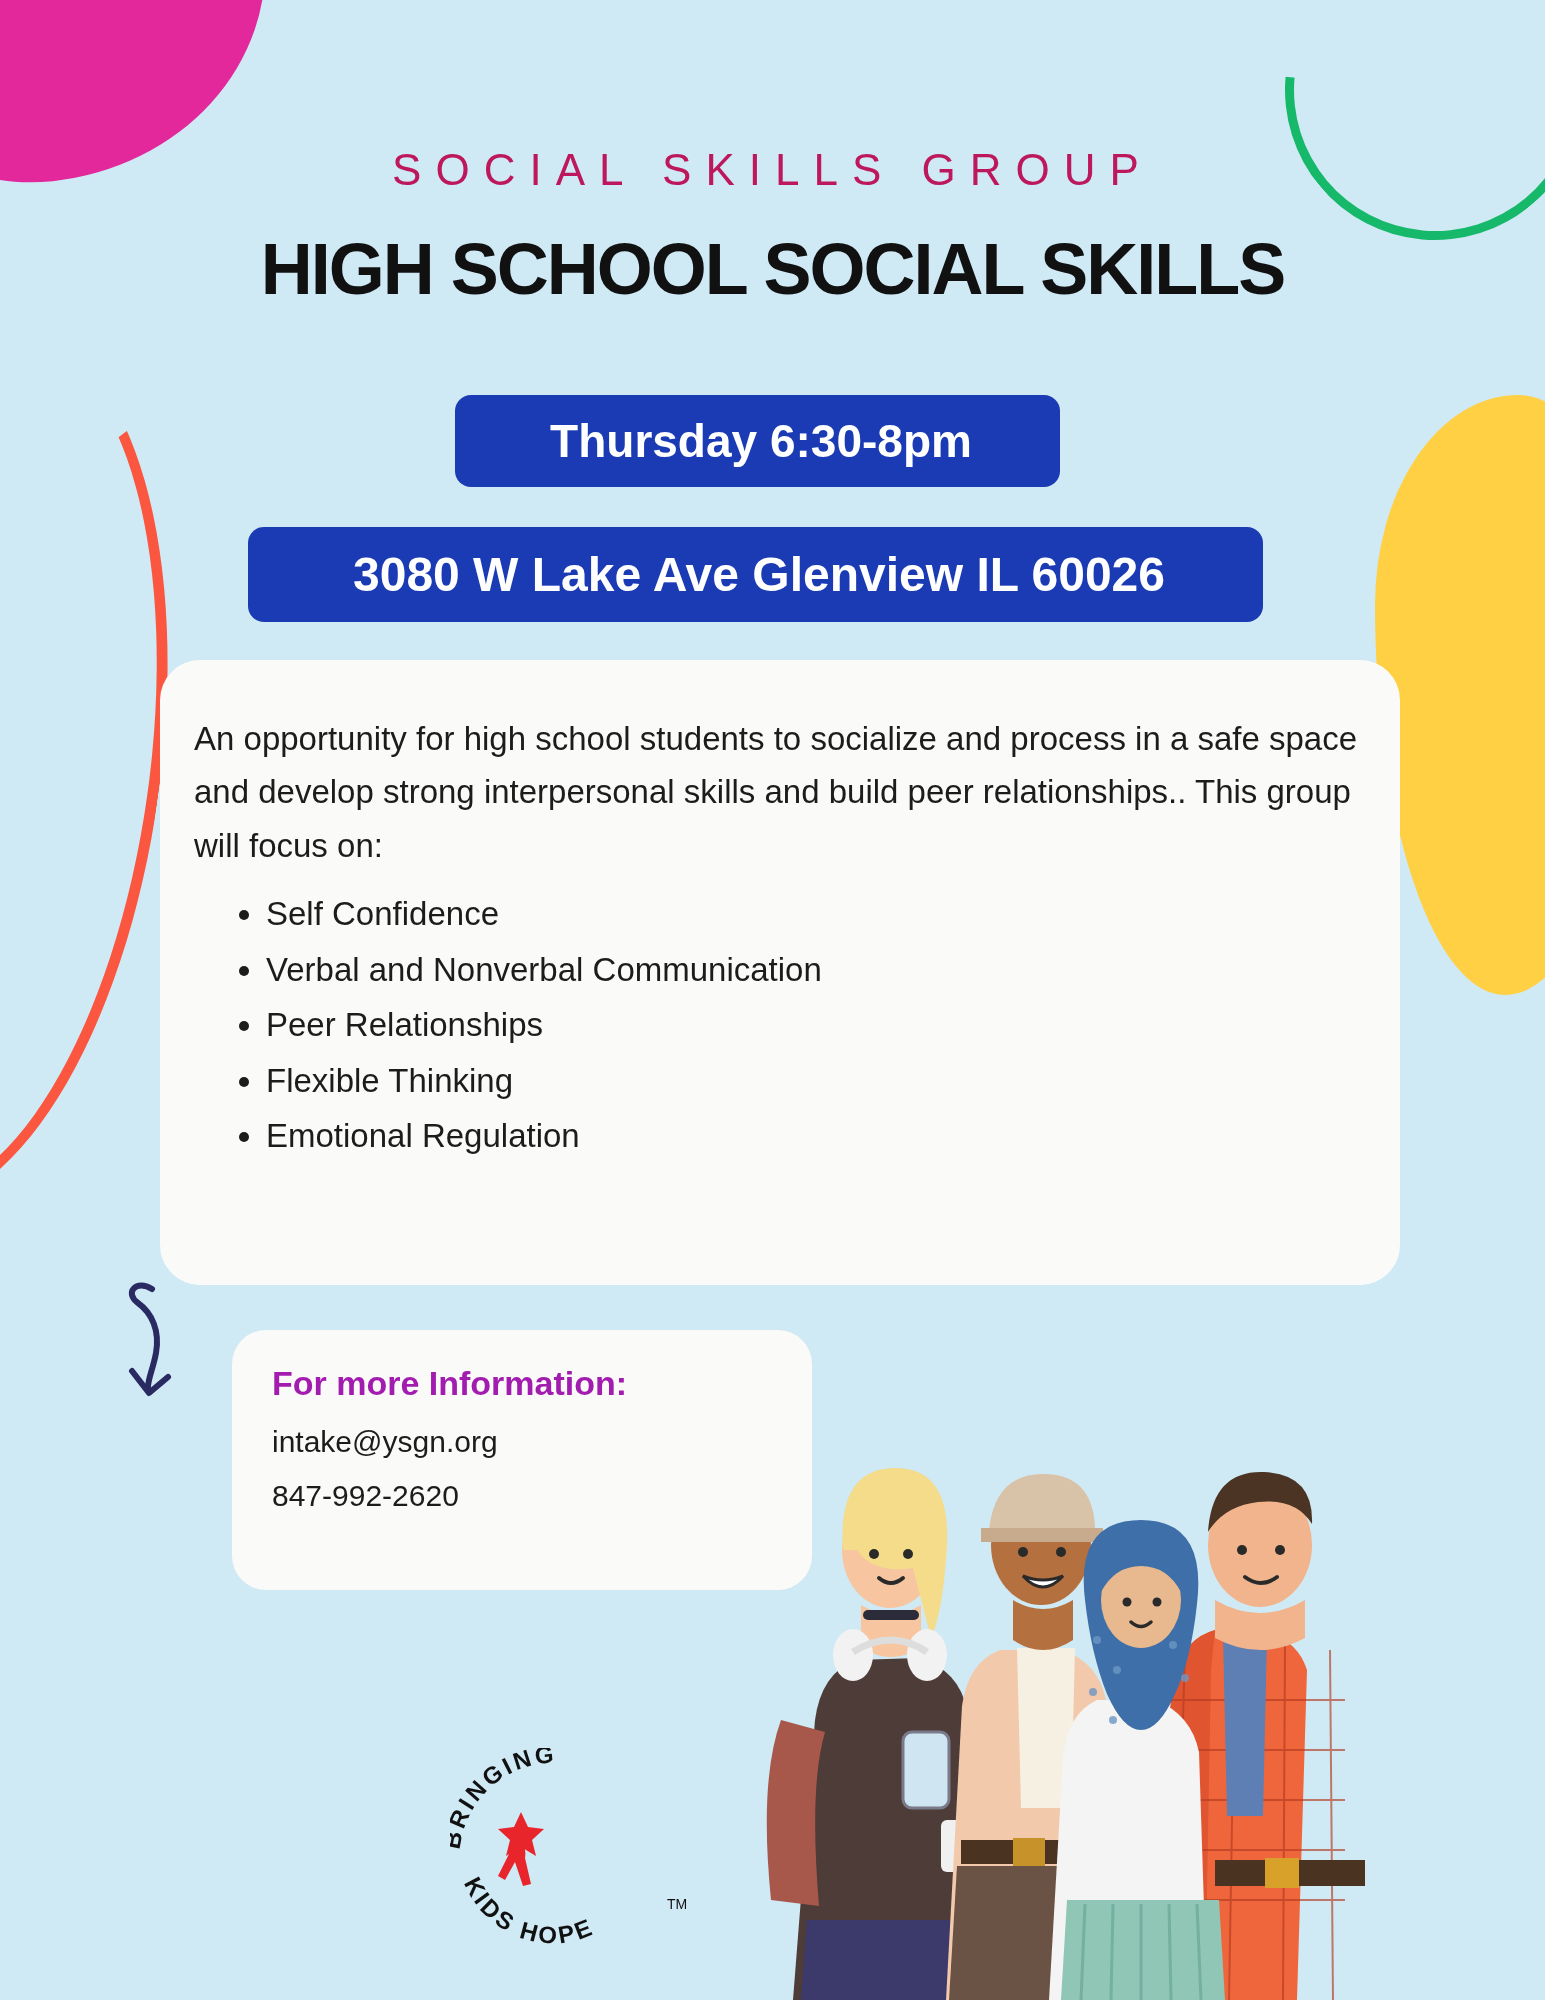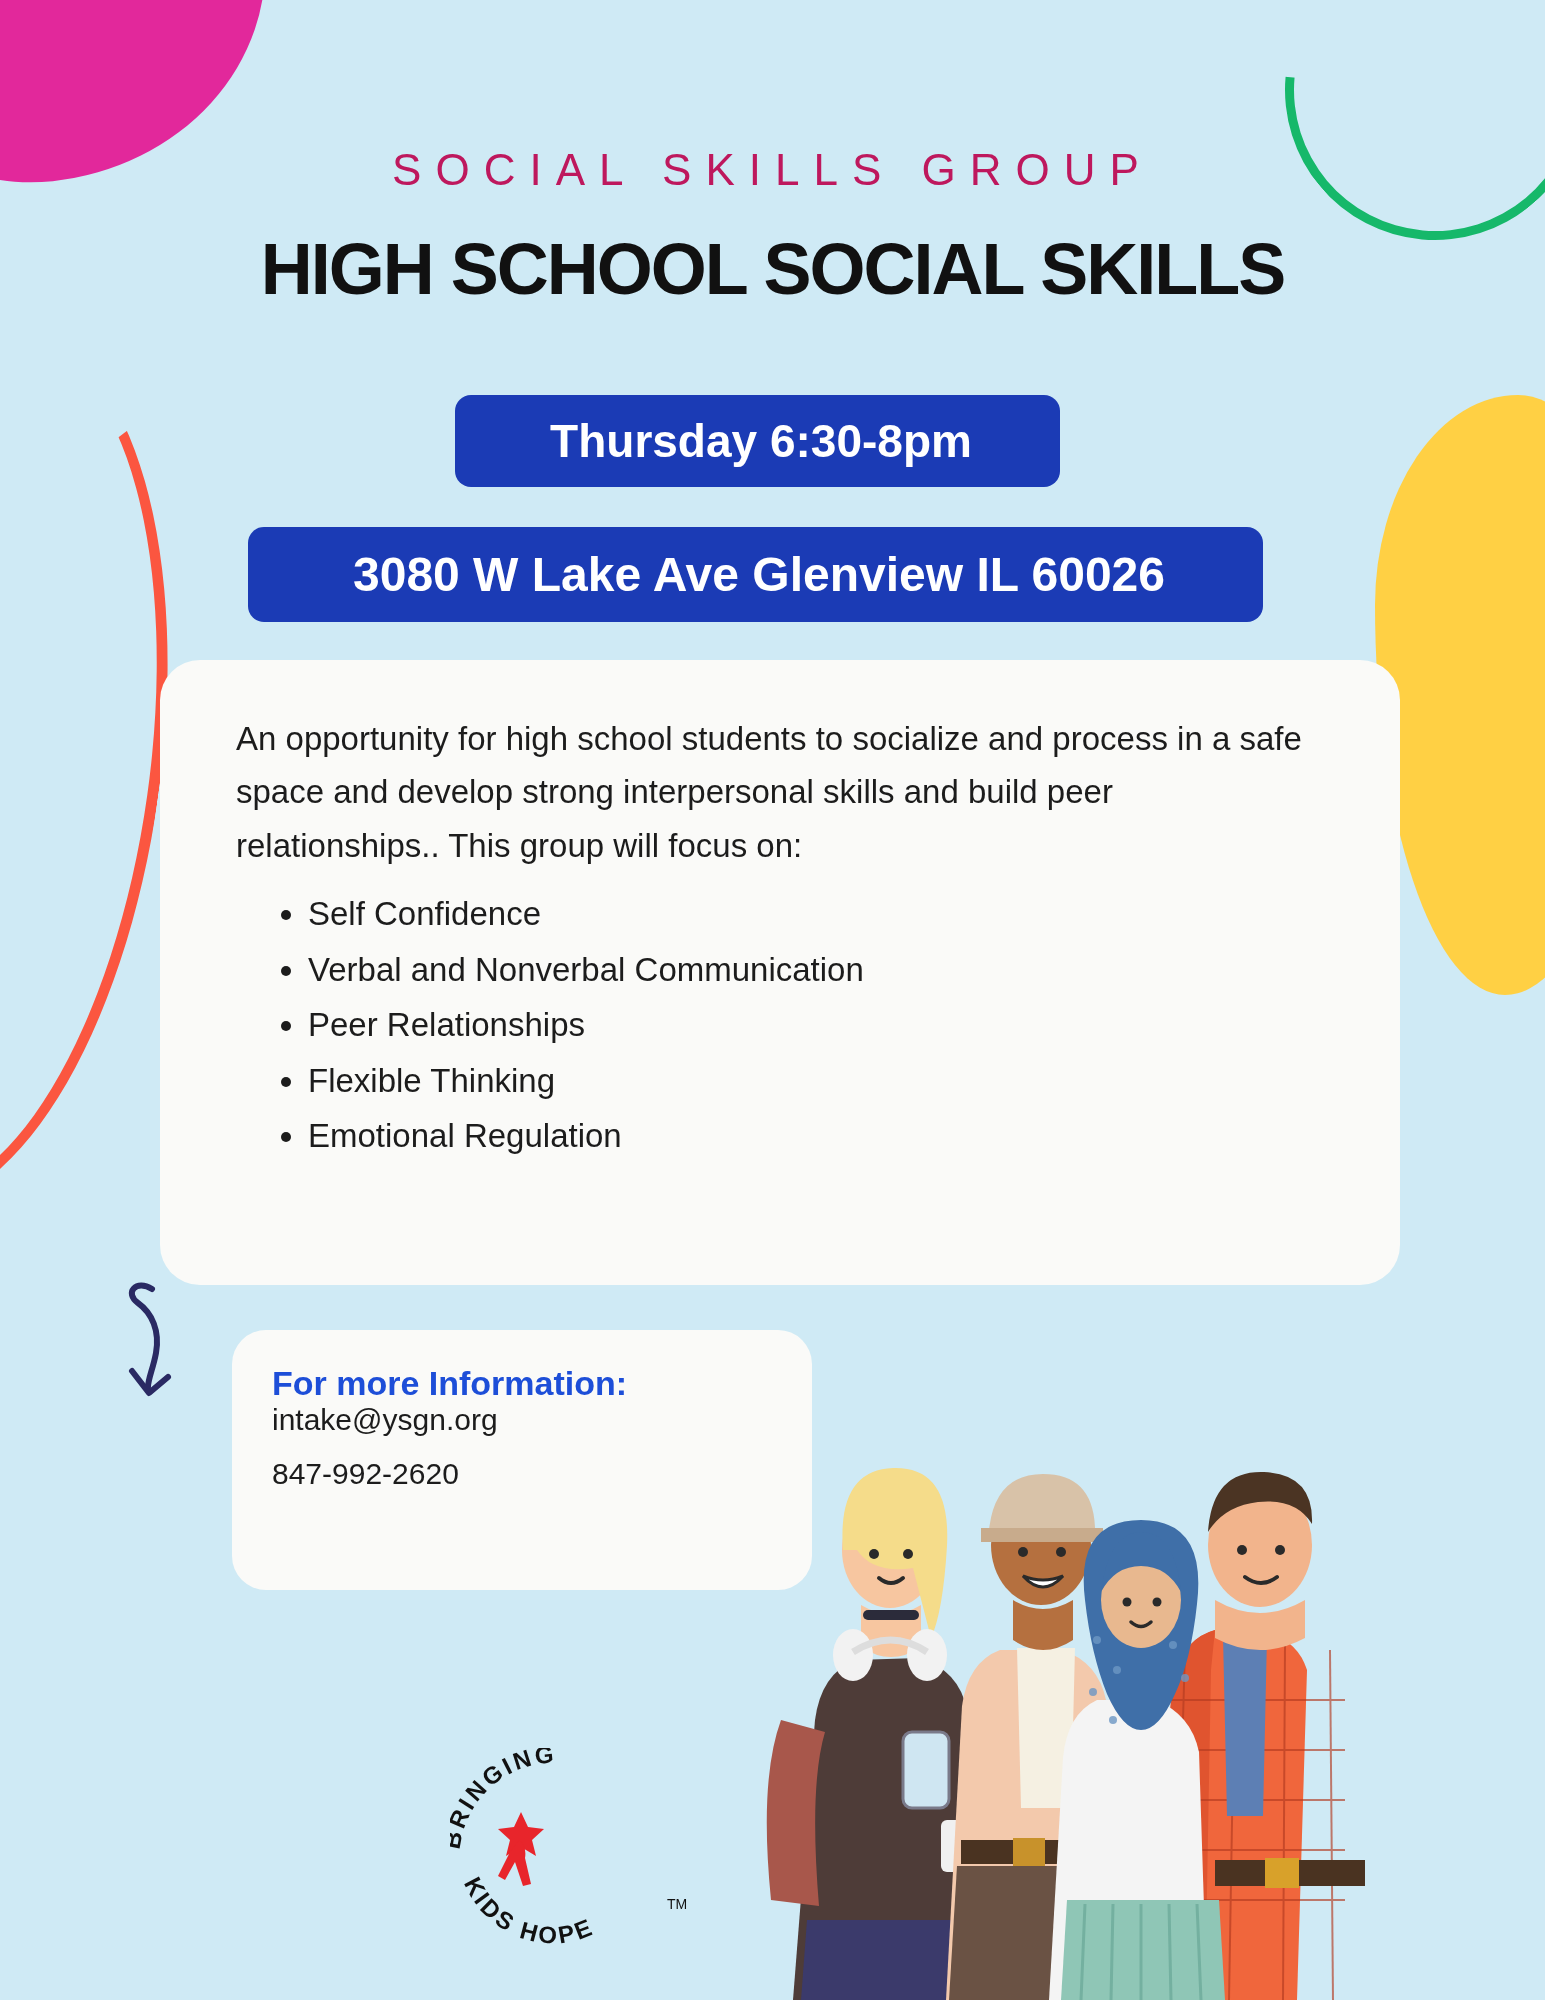--- a/index.html
+++ b/index.html
@@ -93,21 +93,21 @@
     font-size: 48px;
   }
 
   
   .desc-card {
     position: absolute;
     top: 660px; left: 160px;
     width: 1240px; height: 625px;
     background: #fafaf8;
     border-radius: 40px;
-    padding: 52px 76px;
+    padding: 52px 34px;
   }
   .desc-text {
     font-size: 33px;
     line-height: 1.62;
     color: #1c1c1c;
   }
   .bullets {
     margin-top: 14px;
     padding-left: 72px;
   }
@@ -122,21 +122,22 @@
     position: absolute;
     top: 1330px; left: 232px;
     width: 580px; height: 260px;
     background: #fafaf8;
     border-radius: 34px;
     padding: 34px 40px;
   }
   .info-title {
     font-size: 34px;
     font-weight: bold;
-    color: #1d4ed8;
+    color: #a21caf;
+    margin-bottom: 22px;
   }
   .info-line {
     font-size: 30px;
     color: #1c1c1c;
     margin-bottom: 20px;
   }
 
   
   .arrow { position: absolute; top: 1275px; left: 118px; }
 

